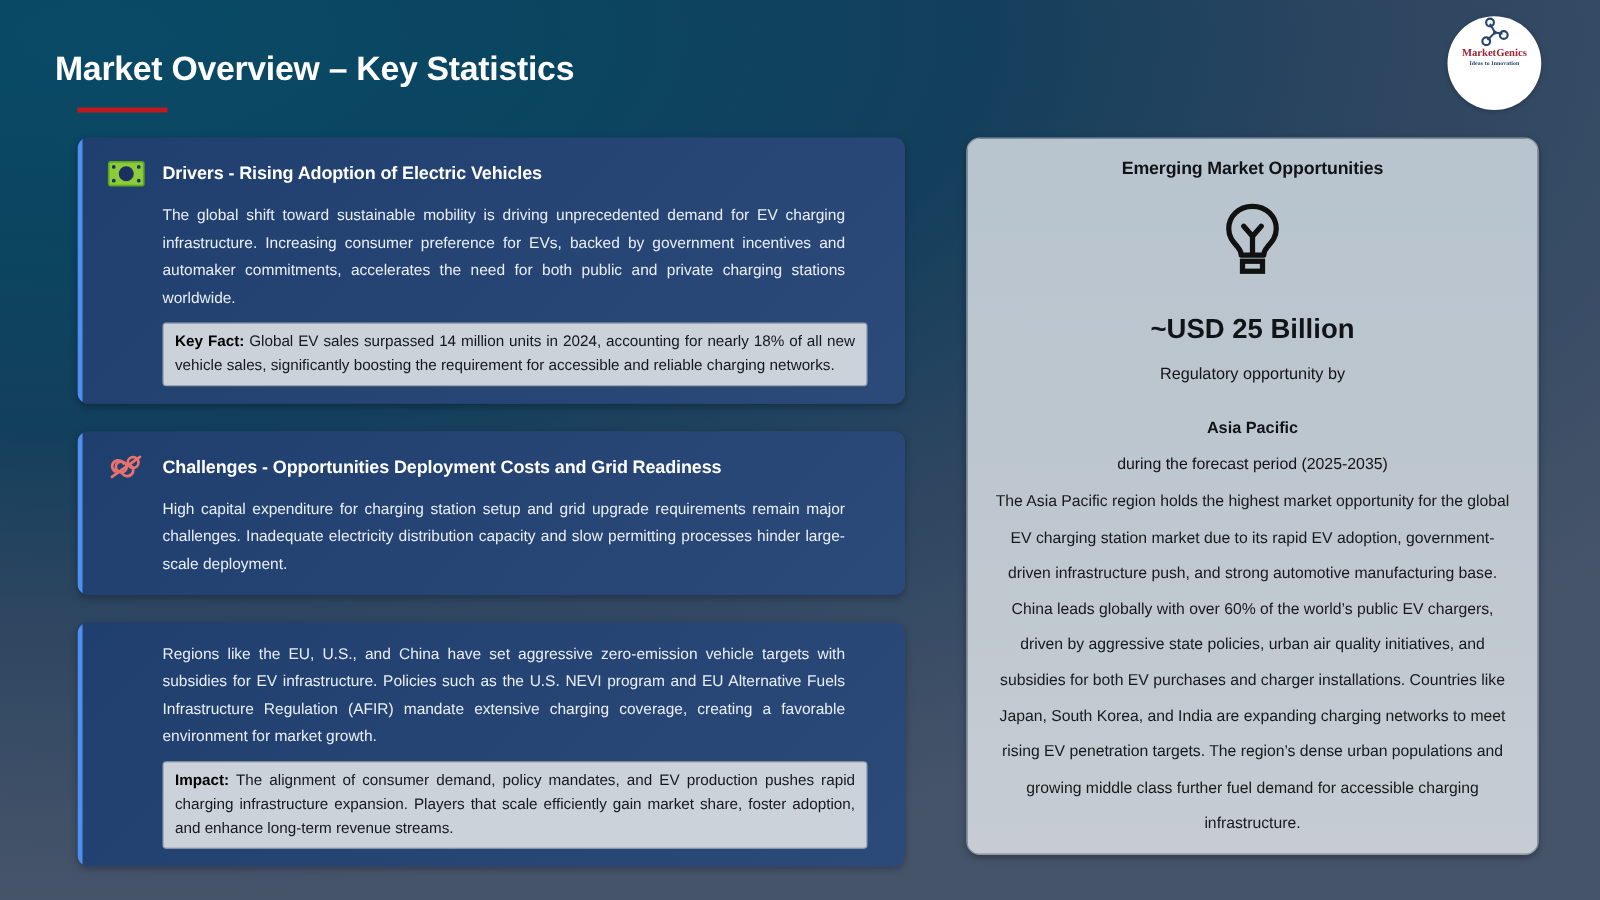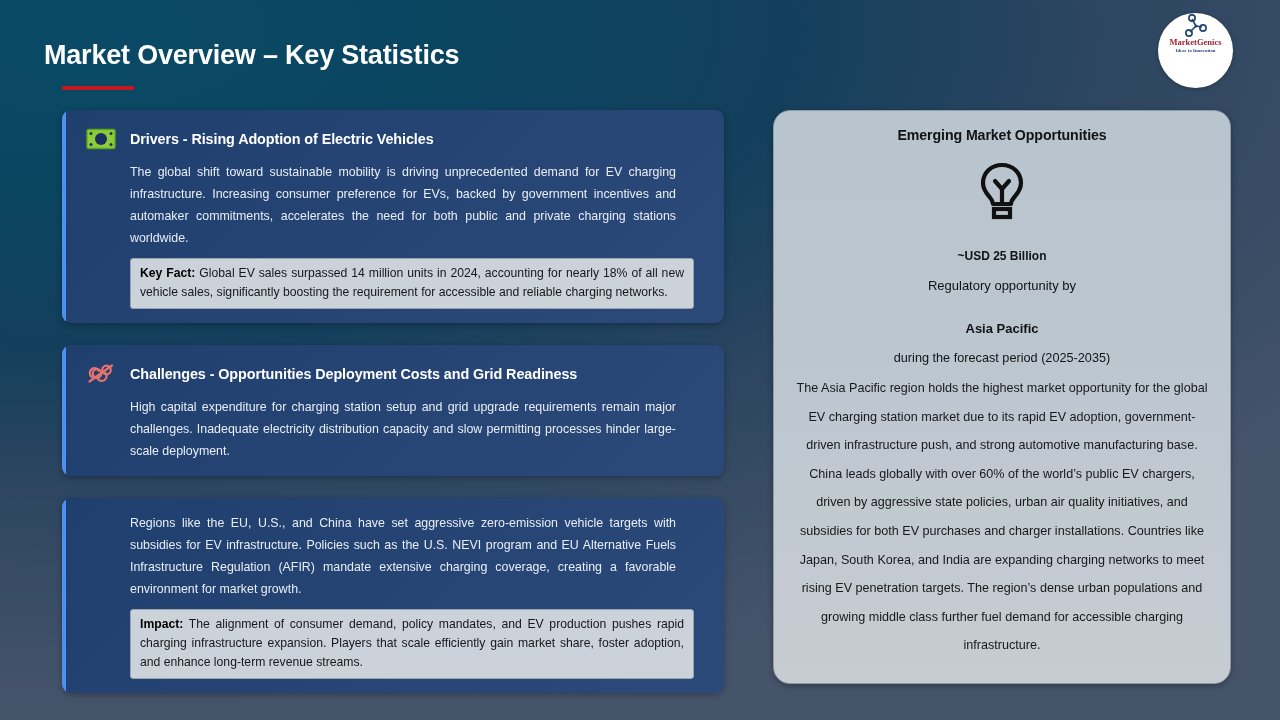--- a/index.html
+++ b/index.html
@@ -59,29 +59,29 @@
     background:#ccd2da; border:1px solid #9aa3b0; border-radius:3px;
     padding:5px 9px 6px 9px;
     font-size:12.2px; line-height:19px; color:#15181d; text-align:justify;
   }
   .fact-box b{ font-weight:bold; color:#000;margin-top:16px; }
 
   
   .panel{
     position:absolute; left:773px; top:110px; width:458px; height:574px;
     background:linear-gradient(180deg,#b8c4ce 0%, #bcc6cf 40%, #c6ccd2 100%);
-    border:1px solid #8f9aa6; border-radius:17px;
+    border:1px solid #8f9aa6; border-radius:11px;
     box-shadow:0 2px 6px rgba(0,0,0,.3);
     padding:12px 18px 20px 18px;
     text-align:center; color:#111417;
     display:flex; flex-direction:column; align-items:center;
   }
   .panel-title{ font-size:14.2px; font-weight:bold; letter-spacing:-0.1px; margin-top:4px; }
   .bulb{ margin:18px 0 22px 0; }
-  .panel-value{ font-size:12px; font-weight:bold; }
+  .panel-value{ font-size:22px; font-weight:bold; }
   .panel-sub{ font-size:13px; margin-top:15px; }
   .panel-region{ font-size:13px; font-weight:bold; margin-top:28px; }
   .panel-period{ font-size:12.7px; margin-top:15px; }
   .panel-desc{
     font-size:12.6px; line-height:28.6px; margin-top:9px;
     text-align:center; color:#16191d;
   }
 </style>
 </head>
 <body>

